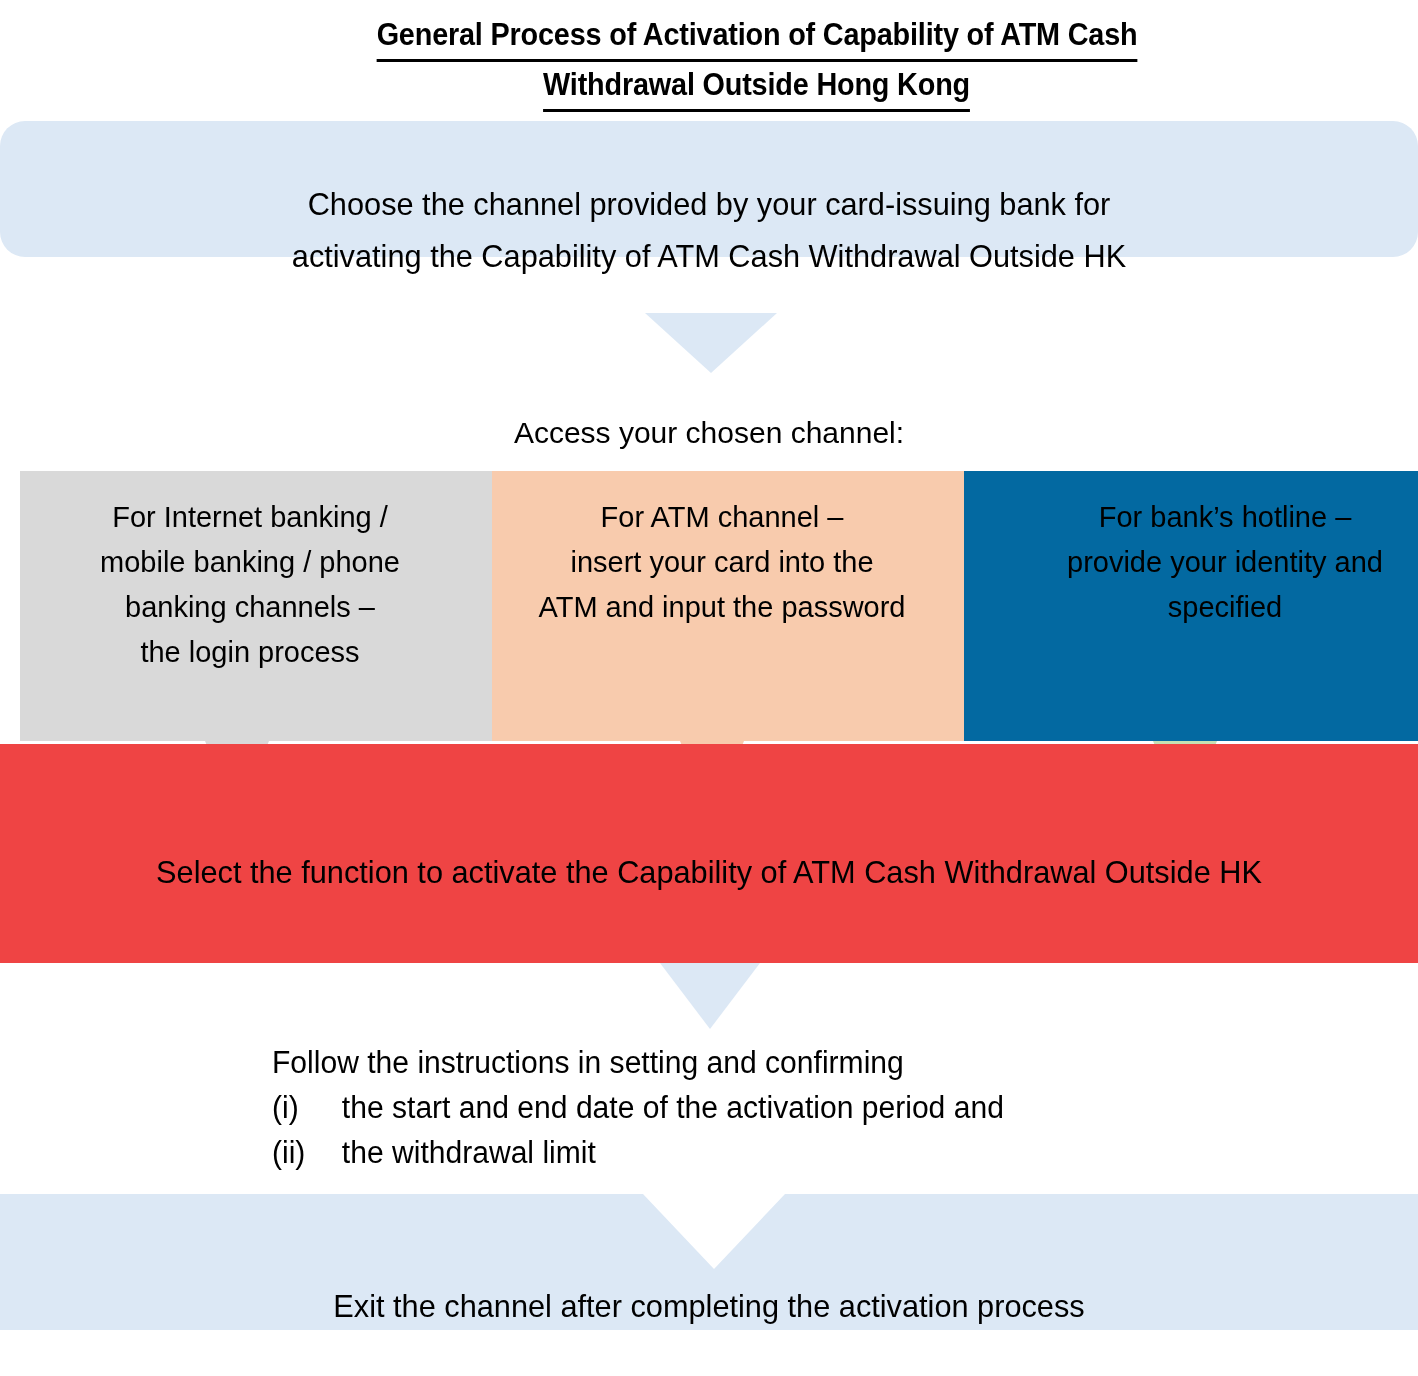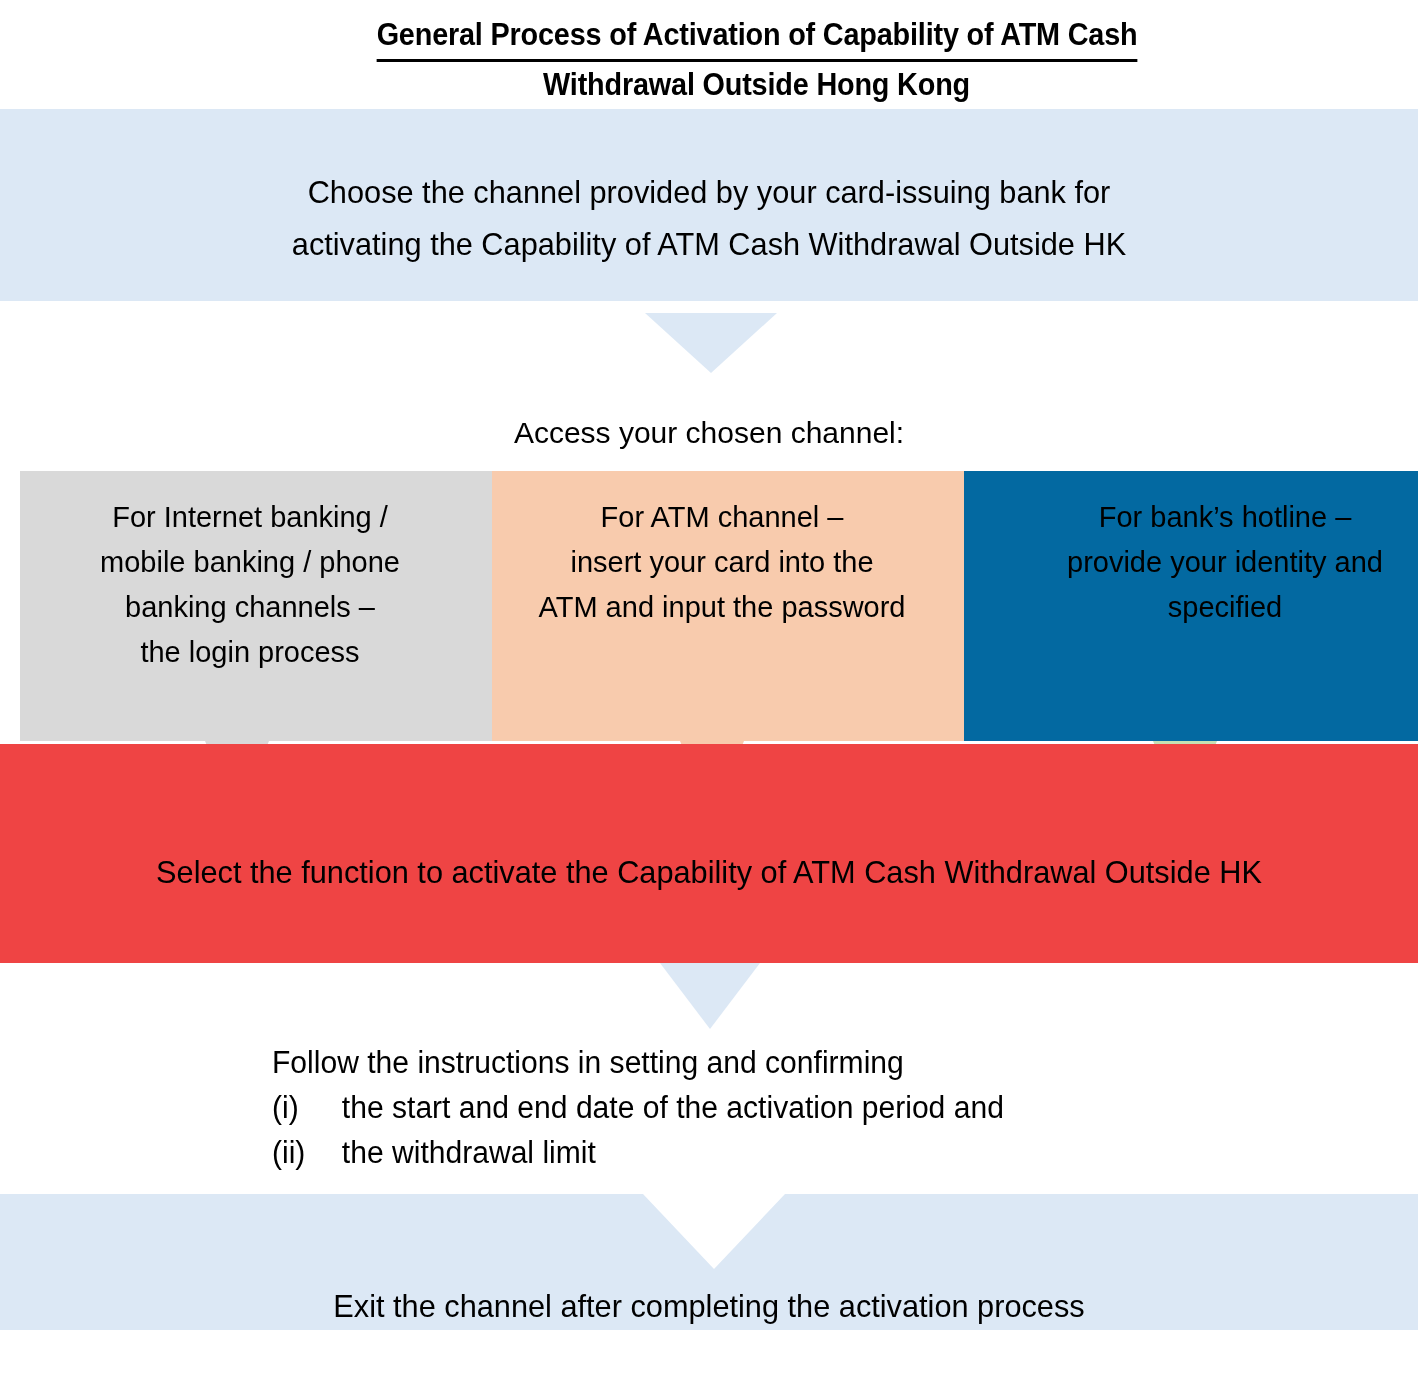--- a/index.html
+++ b/index.html
@@ -41,23 +41,24 @@
   
   .band {
     position: absolute;
     left: 0;
     width: 1418px;
     box-sizing: border-box;
   }
 
   
   #band-step1 {
-    top: 109px;
-    height: 192px;
+    top: 121px;
+    height: 136px;
     background: #dce8f5;
+    border-radius: 25px;
   }
   #step1-text {
     position: absolute;
     left: 0;
     top: 57px;
     width: 1418px;
     text-align: center;
     font-family: "Liberation Sans Narrow", "Liberation Sans", sans-serif;
     font-size: 32px;
     line-height: 52px;

